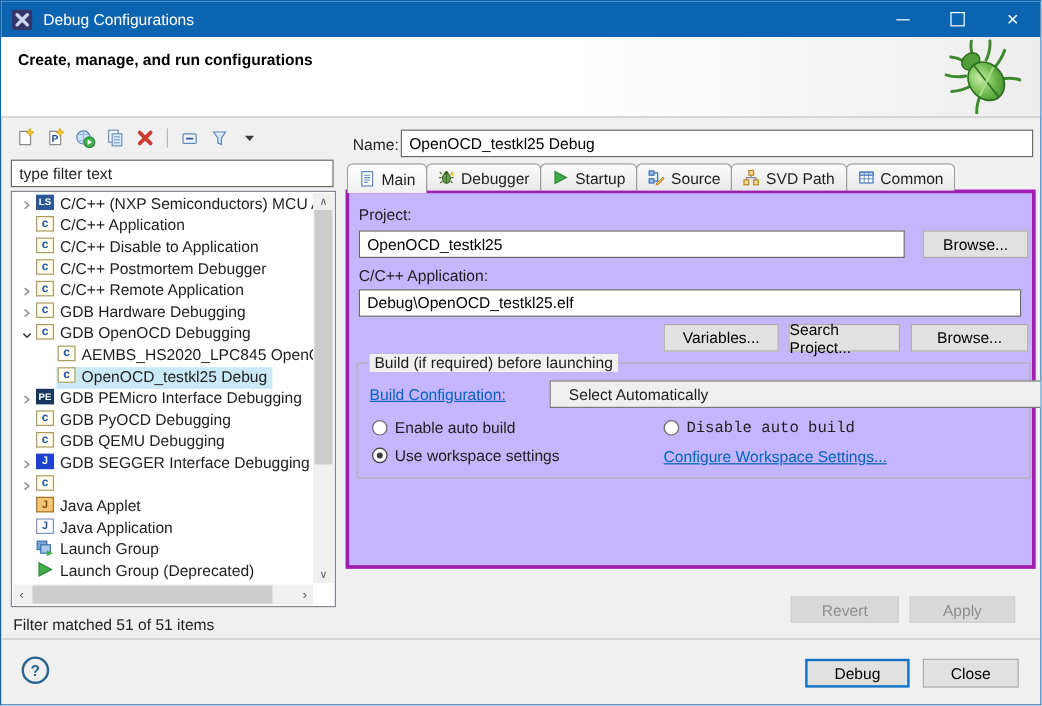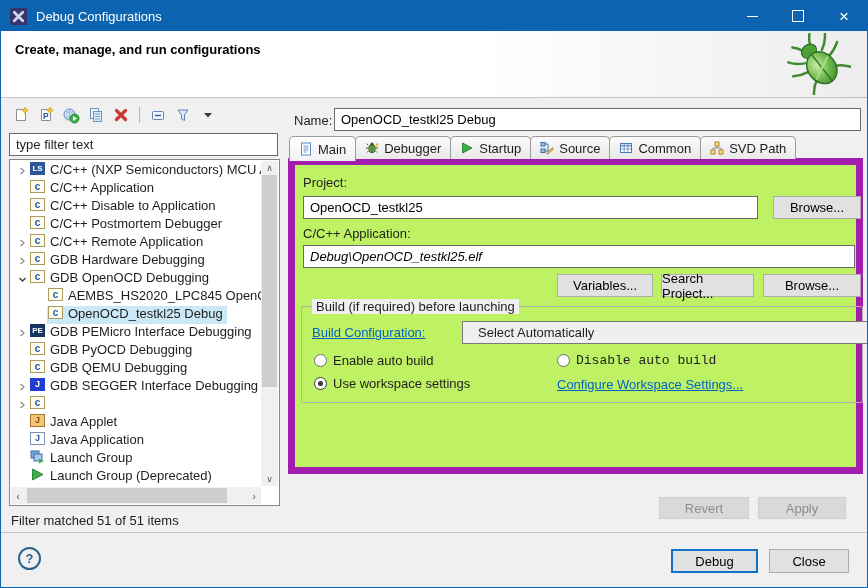--- a/index.html
+++ b/index.html
@@ -59,21 +59,21 @@
 
   
   .name-label{position:absolute;left:293px;top:112px;}
   .name-input{position:absolute;left:333px;top:107px;width:527px;height:23px;box-sizing:border-box;border:1px solid #696969;background:#fff;font-family:"Liberation Sans",sans-serif;font-size:13px;padding:0 6px;outline:none;}
 
   .tabs{position:absolute;left:288px;top:135px;height:24px;display:flex;z-index:3;}
   .tab{height:22px;padding:0 9px;display:flex;align-items:center;gap:5px;font-size:13px;border:1px solid #9b9b9b;border-bottom:none;border-radius:5px 5px 0 0;background:linear-gradient(#fbfbfb,#e8e8e8);margin-right:-1px;}
   .tab.active{height:24px;background:linear-gradient(#ffffff,#f2f1f1);z-index:4;position:relative;}
   .tabicon{width:14px;height:14px;flex:0 0 14px;}
 
-  .content{position:absolute;left:287px;top:157px;width:575px;height:316px;border:7px solid #a21caf;background:#bef264;box-sizing:border-box;z-index:1;}
+  .content{position:absolute;left:287px;top:157px;width:575px;height:316px;border:3px solid #a21caf;background:#c4b5fd;box-sizing:border-box;z-index:1;}
   .c-label{position:absolute;font-size:13px;}
   .c-input{position:absolute;box-sizing:border-box;border:1px solid #696969;background:#fff;font-family:"Liberation Sans",sans-serif;font-size:13px;padding:0 6px;height:23px;outline:none;}
   .btn{box-sizing:border-box;border:1px solid #adadad;background:#e1e1e1;font-family:"Liberation Sans",sans-serif;font-size:13px;color:#000;display:flex;align-items:center;justify-content:center;}
   .c-btn{position:absolute;height:23px;}
 
   .group{position:absolute;left:6px;top:141px;width:560px;height:95px;border:1px solid #b0b0b0;border-radius:2px;}
   .group-legend{position:absolute;left:10px;top:-8px;background:#f0f0f0;padding:0 4px;font-size:13px;}
   .link{color:#0563c1;text-decoration:underline;font-size:13px;cursor:pointer;}
   .bc-link{position:absolute;left:10px;top:18px;}
   .combo{position:absolute;left:115px;top:14px;width:485px;height:23px;box-sizing:border-box;border:1px solid #7a7a7a;background:#efefef;display:flex;align-items:center;padding:0 15px;font-size:13px;margin-left:45px;}
@@ -418,46 +418,46 @@
       <svg class="tabicon" viewBox="0 0 14 14">
           <rect x="1" y="1.5" width="4" height="3.5" fill="#9cc0e8" stroke="#3a6ea8"></rect>
           <rect x="1" y="8" width="4" height="3.5" fill="#9cc0e8" stroke="#3a6ea8"></rect>
           <path d="M5 3 h3 v7 h-3" fill="none" stroke="#3a6ea8"></path>
           <path d="M6.5 12.5 L12.5 6.5 L13.5 8 L8 13.2 Z" fill="#e8bb4f" stroke="#a8762a" stroke-width="0.7"></path>
         </svg>
       <span>Source</span>
     </div>
     <div class="tab">
       <svg class="tabicon" viewBox="0 0 14 14">
-          <rect x="1.5" y="2.5" width="11" height="9" fill="#fff" stroke="#4a78b5"></rect>
-          <rect x="1.5" y="2.5" width="11" height="2.5" fill="#cfe0f3" stroke="#4a78b5"></rect>
-          <path d="M5.2 2.5 V11.5 M8.9 2.5 V11.5 M1.5 8 H12.5" stroke="#4a78b5" stroke-width="0.7"></path>
-        </svg>
-      <span>Common</span>
-    </div>
-    <div class="tab">
-      <svg class="tabicon" viewBox="0 0 14 14">
           <rect x="5" y="1" width="4" height="4" fill="#f3d999" stroke="#b8891e"></rect>
           <rect x="1" y="9" width="4" height="4" fill="#f3d999" stroke="#b8891e"></rect>
           <rect x="9" y="9" width="4" height="4" fill="#f3d999" stroke="#b8891e"></rect>
           <path d="M7 5 V7 M3 9 V7 H11 V9" fill="none" stroke="#8a8a8a"></path>
         </svg>
       <span>SVD Path</span>
+    </div>
+    <div class="tab">
+      <svg class="tabicon" viewBox="0 0 14 14">
+          <rect x="1.5" y="2.5" width="11" height="9" fill="#fff" stroke="#4a78b5"></rect>
+          <rect x="1.5" y="2.5" width="11" height="2.5" fill="#cfe0f3" stroke="#4a78b5"></rect>
+          <path d="M5.2 2.5 V11.5 M8.9 2.5 V11.5 M1.5 8 H12.5" stroke="#4a78b5" stroke-width="0.7"></path>
+        </svg>
+      <span>Common</span>
     </div>
   </div>
 
   <div class="content">
     <span class="c-label" style="left:8px;top:10px;">Project:</span>
     <input class="c-input" style="left: 8px; top: 31px; width: 455px;" value="OpenOCD_testkl25">
     <div class="btn c-btn" style="left:478px;top:31px;width:88px;">
         <span>Browse...</span>
       </div>
 
     <span class="c-label" style="left:8px;top:61px;">C/C++ Application:</span>
-    <input class="c-input" style="left: 8px; top: 80px; width: 552px; font-style: italic;" value="Debug\OpenOCD_testkl25.elf">
+    <input class="c-input" style="left: 8px; top: 80px; width: 552px;" value="Debug\OpenOCD_testkl25.elf">
 
     <div class="btn c-btn" style="left:262px;top:109px;width:96px;">
         <span>Variables...</span>
       </div>
     <div class="btn c-btn" style="left:366px;top:109px;width:93px;">
         <span>Search Project...</span>
       </div>
     <div class="btn c-btn" style="left:468px;top:109px;width:98px;">
         <span>Browse...</span>
       </div>

